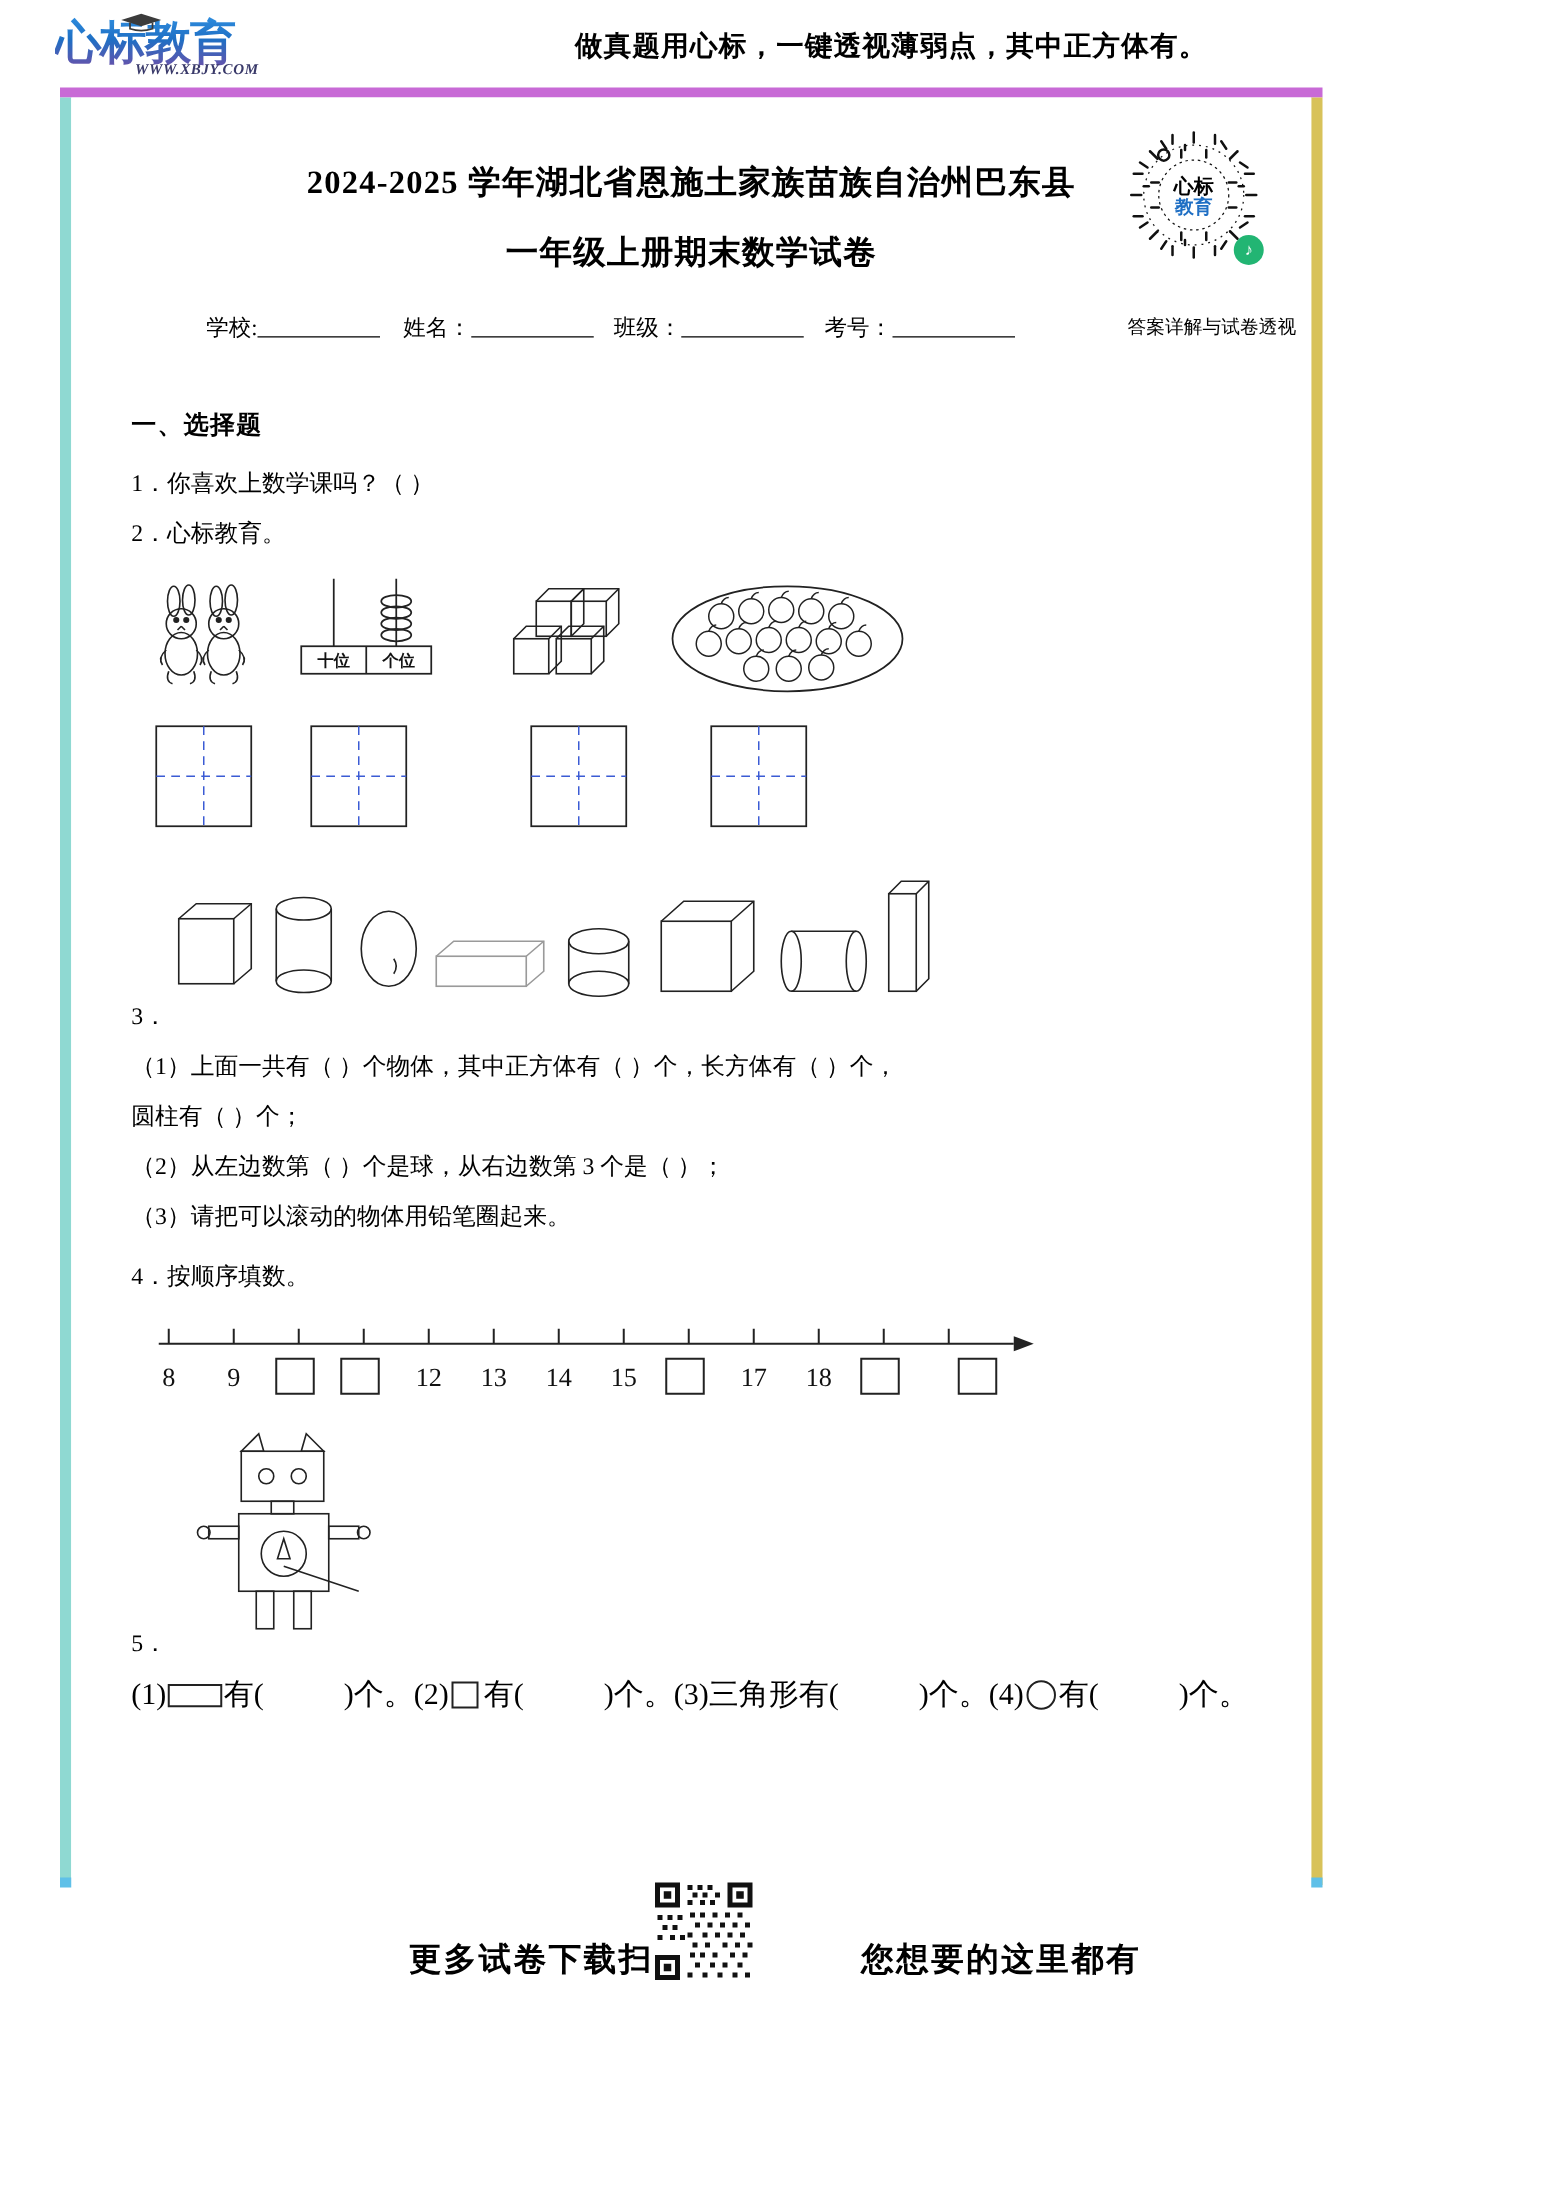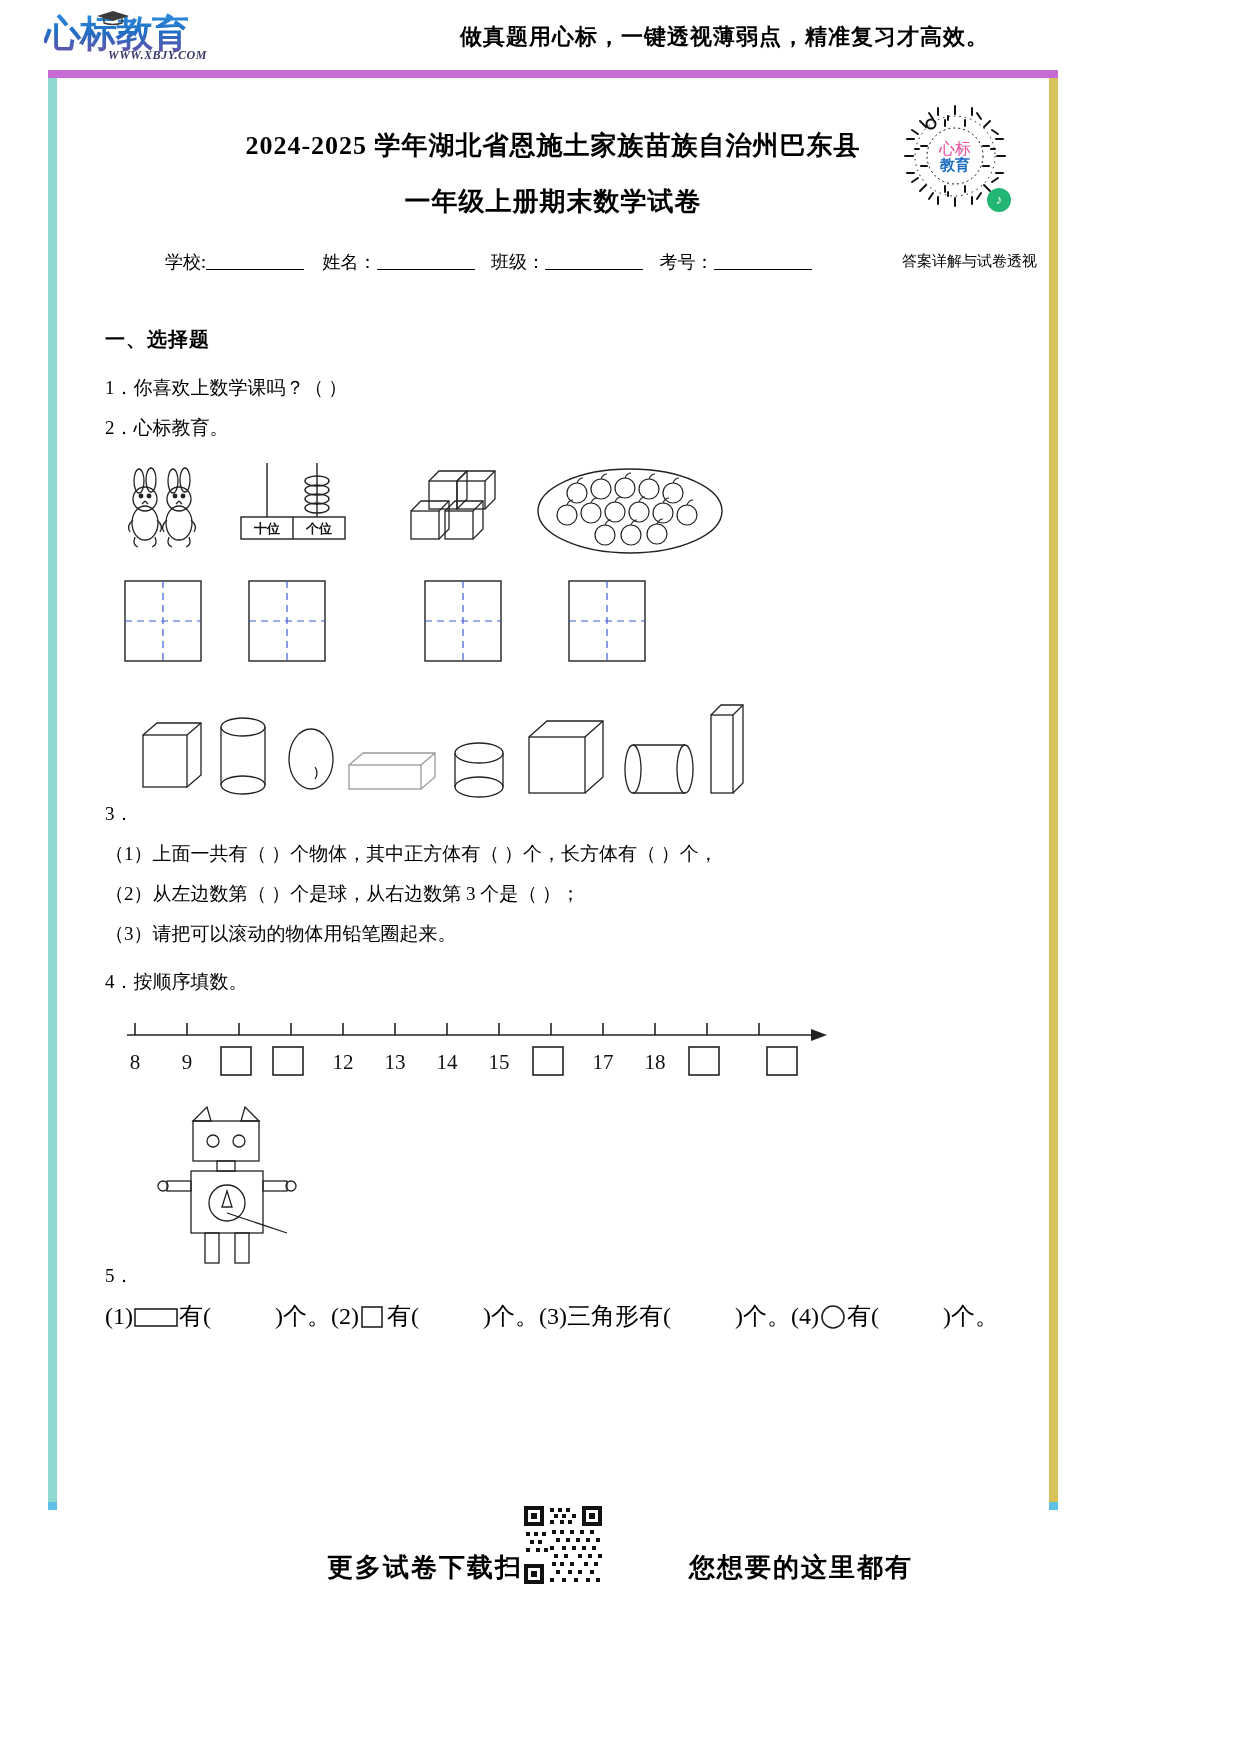--- a/index.html
+++ b/index.html
@@ -66,21 +66,21 @@
     font-family:"Liberation Serif","DejaVu Serif",serif;
     font-weight:bold;font-size:26px;letter-spacing:1px;line-height:56px;
   }
   .qr{
     position:absolute;right:40px;top:24px;width:108px;height:108px;
   }
   .qr-core{
     position:absolute;left:26px;top:26px;width:56px;height:56px;
     display:flex;flex-direction:column;align-items:center;justify-content:center;
   }
-  .qr-core .q1{font-family:"DejaVu Sans",sans-serif;font-weight:normal;font-size:16px;color:#ec4899;line-height:17px;}
+  .qr-core .q1{font-family:"DejaVu Sans",sans-serif;font-weight:bold;font-size:16px;color:#000000;line-height:17px;}
   .qr-core .q2{font-family:"DejaVu Sans",sans-serif;font-weight:bold;font-size:15px;color:#1f6fc4;line-height:16px;}
   .qr-badge{
     position:absolute;right:-2px;bottom:-2px;width:24px;height:24px;border-radius:50%;
     background:#22b573;color:#fff;font-size:13px;display:flex;align-items:center;justify-content:center;
   }
   
   .info{
     position:absolute;left:0;top:172px;width:992px;
     font-size:18px;white-space:nowrap;
   }
@@ -115,21 +115,21 @@
 
 <div class="masthead">
   <div class="logo">
     <svg class="logo-cap" viewBox="0 0 34 16">
       <polygon points="17,1 33,6 17,11 1,6" fill="#3b3b3b"></polygon>
       <path d="M26 8 L26 13 Q17 16 8 13 L8 8" fill="none" stroke="#3b3b3b" stroke-width="1.4"></path>
     </svg>
     <div class="logo-text">心标教育</div>
     <div class="logo-url">WWW.XBJY.COM</div>
   </div>
-  <div class="tagline">做真题用心标，一键透视薄弱点，精准复习才高效。</div>
+  <div class="tagline">做真题用心标，一键透视薄弱点，其中正方体有。</div>
 </div>
 
 <div class="bar-top"></div>
 <div class="bar-left"></div>
 <div class="bar-right"></div>
 <div class="bar-bottom"></div>
 
 <div class="sheet">
 
   <div class="title-wrap">
@@ -371,20 +371,21 @@
           <rect x="580" y="18" width="22" height="78"></rect>
           <path d="M580 18 l10 -10 h22 v78 l-10 10"></path>
             <path d="M602 18 l10 -10"></path>
         </g>
       </svg>
     </div>
 
     <div class="qline" style="margin-top:-8px">3．</div>
 
     <div class="qline">（1）上面一共有（          ）个物体，其中正方体有（          ）个，长方体有（          ）个，</div>
+    <div class="qline">圆柱有（        ）个；</div>
     <div class="qline">（2）从左边数第（          ）个是球，从右边数第 3 个是（          ）；</div>
     <div class="qline">（3）请把可以滚动的物体用铅笔圈起来。</div>
 
     <div class="qline" style="margin-top:14px">
       <span>4．</span><span>按顺序填数。</span>
     </div>
 
     <div class="figbox" style="height:80px;margin-top:16px">
       <svg width="720" height="76" viewBox="0 0 720 76" style="position:absolute;left:16px;top:0">
         <line x1="6" y1="20" x2="690" y2="20" stroke="#222" stroke-width="1.6"></line>

